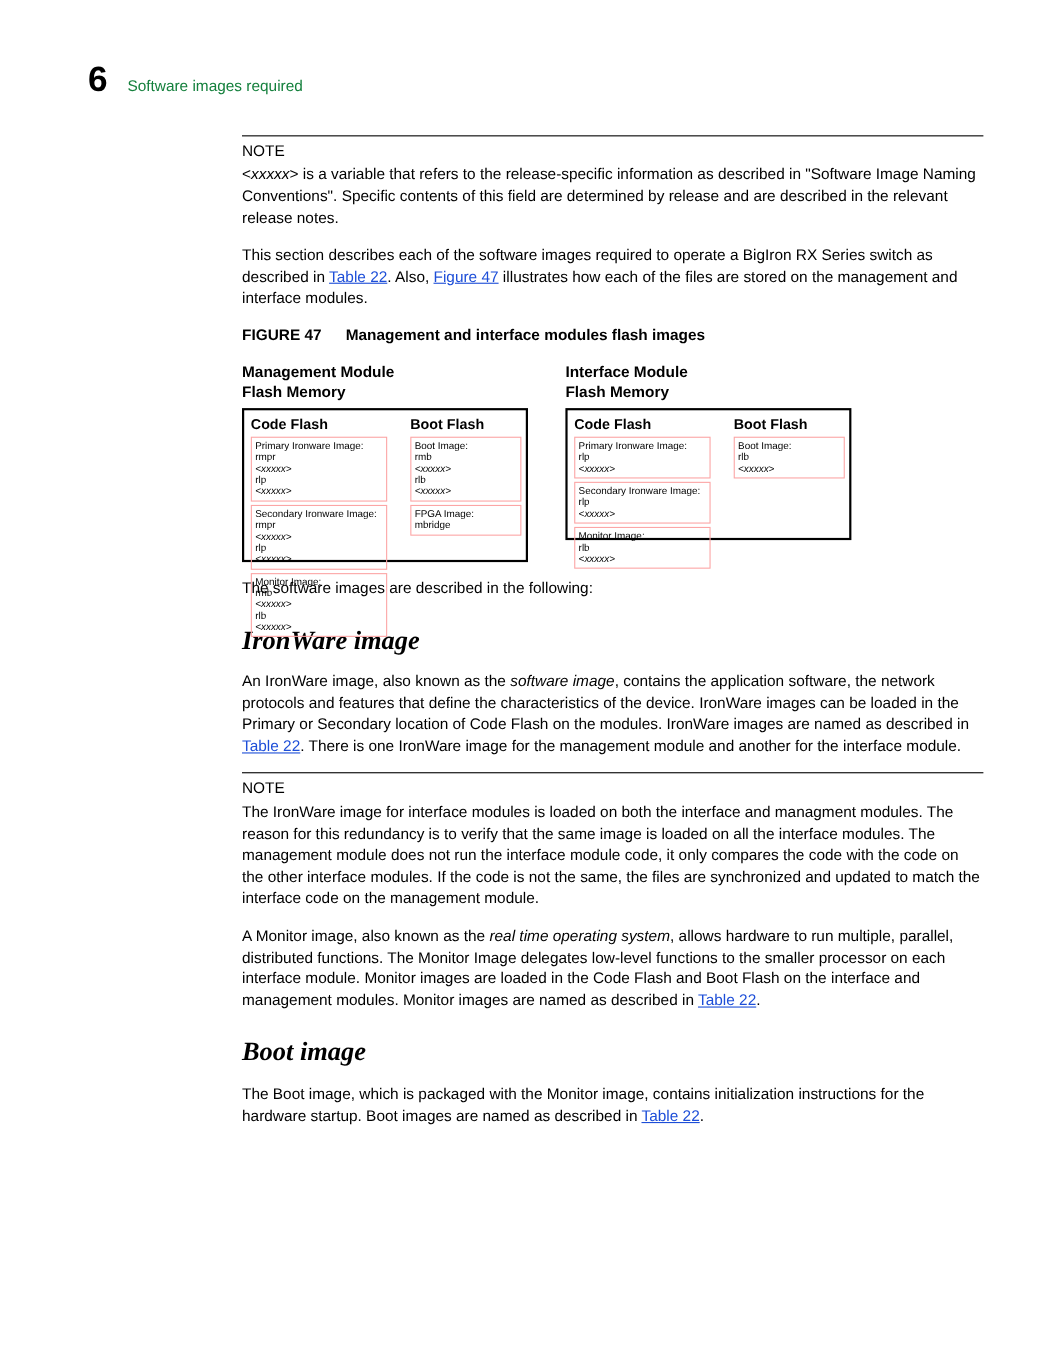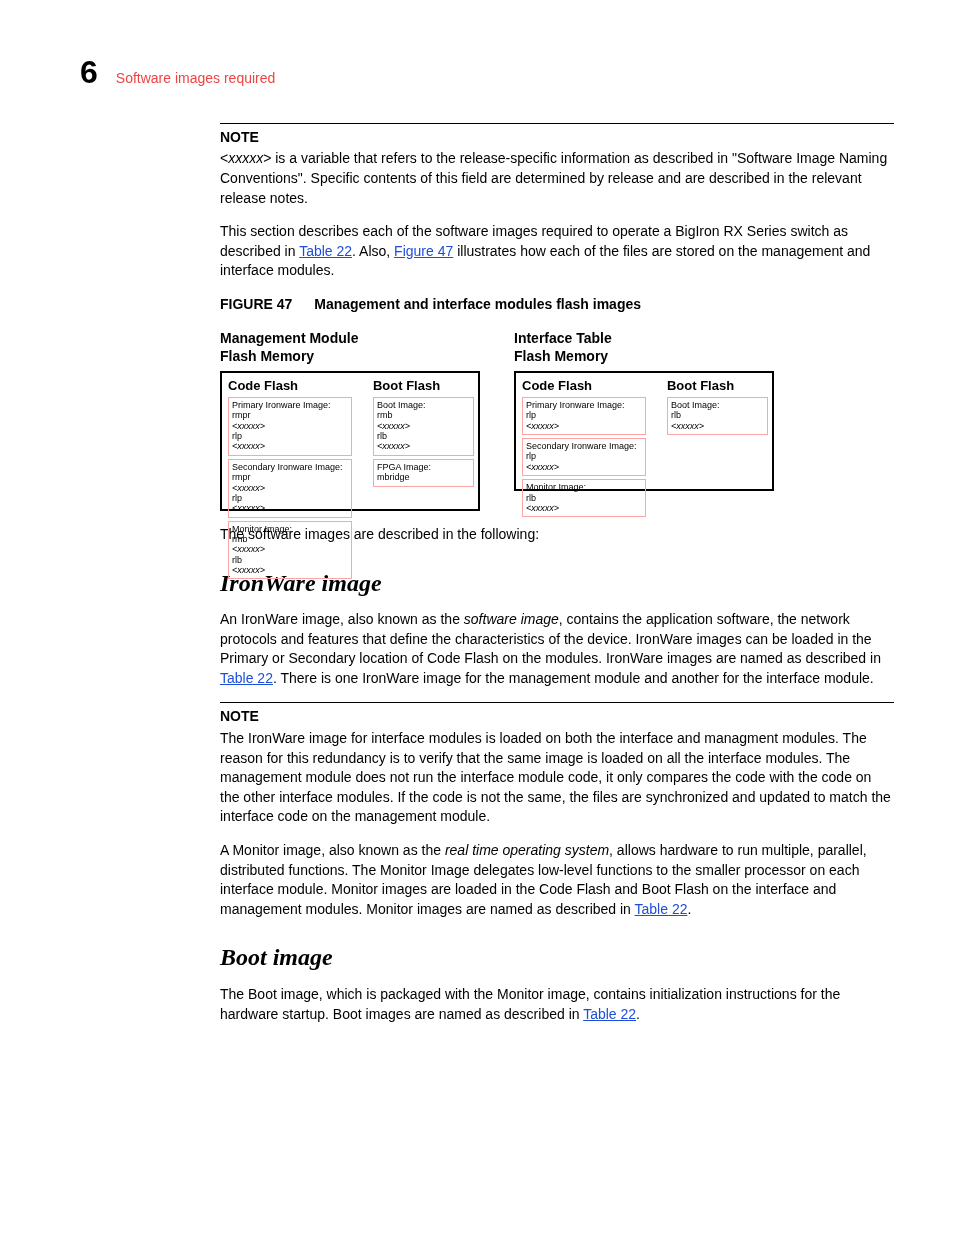--- a/index.html
+++ b/index.html
@@ -15,32 +15,32 @@
     align-items: baseline;
     gap: 18px;
     margin-bottom: 28px;
   }
   .chapter-number {
     font-size: 32px;
     font-weight: bold;
   }
   .header-text {
     font-size: 14px;
-    color: #ef4444;
+    color: #15803d;
   }
   .content {
     margin-left: 140px;
   }
   .note-block {
     border-top: 1.5px solid #000;
     padding-top: 4px;
     margin-bottom: 14px;
   }
   .note-label {
-    font-weight: bold;
+    font-weight: normal;
     font-size: 14px;
     margin-bottom: 2px;
   }
   p { margin: 0 0 14px 0; }
   .xref {
     color: #1d4ed8;
     cursor: pointer;
     text-decoration: underline;
   }
   .figure-caption {
@@ -192,21 +192,21 @@
                   <span>mbridge</span>
                 </div>
               </div>
             </div>
         </div>
       </div>
     </div>
 
     <div class="module-col">
       <div class="module-title">
-        <span>Interface Table</span><br>
+        <span>Interface Module</span><br>
         <span>Flash Memory</span>
       </div>
       <div class="module-box" style="height:120px">
         <div class="flash-col code">
           <div class="flash-title">Code Flash</div>
           <div>
               <div class="entry-box">
                 <div class="entry-title">Primary Ironware Image:</div>
                 <div class="entry-lines">
                   <span>rlp <span class="ital">&lt;xxxxx&gt;</span></span>

